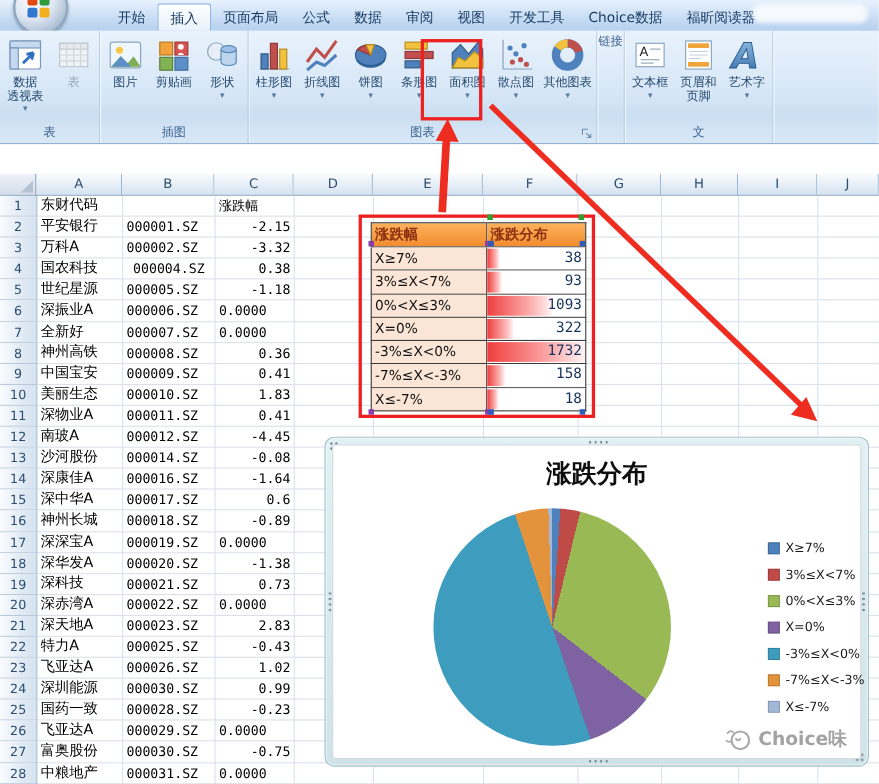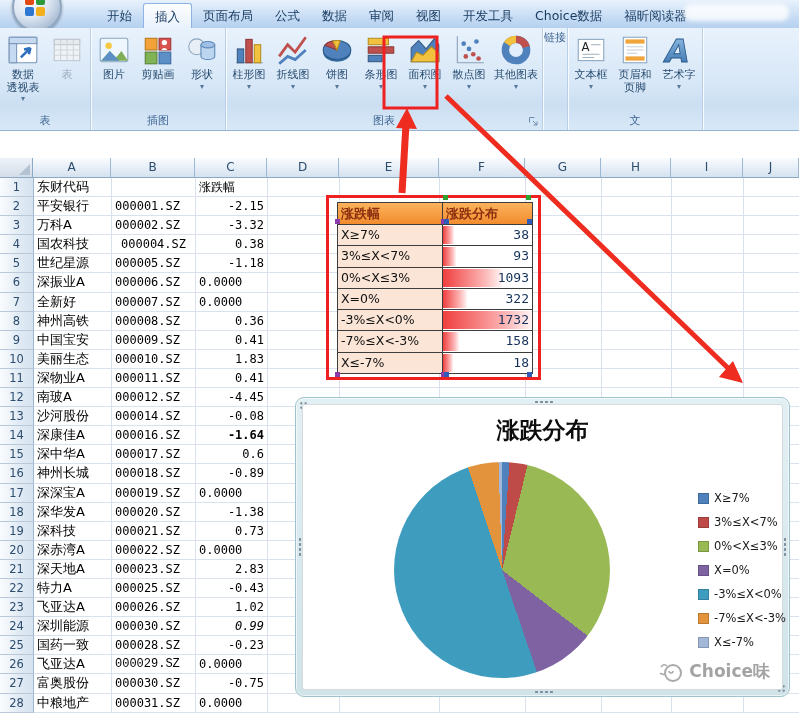--- a/index.html
+++ b/index.html
@@ -511,21 +511,21 @@
           <div class="cell" style="width: 86px;"></div>
           <div class="cell" style="width: 76px;"></div>
           <div class="cell" style="width: 70px;"></div>
           <div class="cell" style="width: 72px;"></div>
           <div class="cell" style="width: 56px;"></div>
         </div>
         <div class="srow">
           <div class="rowh">14</div>
           <div class="cell" style="width: 78px;">深康佳A</div>
           <div class="cell code" style="width: 84px;">000016.SZ</div>
-          <div class="cell val num" style="width: 72px; font-weight: bold;">-1.64</div>
+          <div class="cell val num" style="width: 72px;">-1.64</div>
           <div class="cell" style="width: 72px;"></div>
           <div class="cell" style="width: 100px;"></div>
           <div class="cell" style="width: 86px;"></div>
           <div class="cell" style="width: 76px;"></div>
           <div class="cell" style="width: 70px;"></div>
           <div class="cell" style="width: 72px;"></div>
           <div class="cell" style="width: 56px;"></div>
         </div>
         <div class="srow">
           <div class="rowh">15</div>
@@ -641,21 +641,21 @@
           <div class="cell" style="width: 86px;"></div>
           <div class="cell" style="width: 76px;"></div>
           <div class="cell" style="width: 70px;"></div>
           <div class="cell" style="width: 72px;"></div>
           <div class="cell" style="width: 56px;"></div>
         </div>
         <div class="srow">
           <div class="rowh">24</div>
           <div class="cell" style="width: 78px;">深圳能源</div>
           <div class="cell code" style="width: 84px;">000030.SZ</div>
-          <div class="cell val num" style="width: 72px; font-style: italic;">0.99</div>
+          <div class="cell val num" style="width: 72px;">0.99</div>
           <div class="cell" style="width: 72px;"></div>
           <div class="cell" style="width: 100px;"></div>
           <div class="cell" style="width: 86px;"></div>
           <div class="cell" style="width: 76px;"></div>
           <div class="cell" style="width: 70px;"></div>
           <div class="cell" style="width: 72px;"></div>
           <div class="cell" style="width: 56px;"></div>
         </div>
         <div class="srow">
           <div class="rowh">25</div>
@@ -666,21 +666,21 @@
           <div class="cell" style="width: 100px;"></div>
           <div class="cell" style="width: 86px;"></div>
           <div class="cell" style="width: 76px;"></div>
           <div class="cell" style="width: 70px;"></div>
           <div class="cell" style="width: 72px;"></div>
           <div class="cell" style="width: 56px;"></div>
         </div>
         <div class="srow">
           <div class="rowh">26</div>
           <div class="cell" style="width: 78px;">飞亚达A</div>
-          <div class="cell code" style="width: 84px; font-family: Liberation Mono, monospace;">000029.SZ</div>
+          <div class="cell code" style="width: 84px;">000029.SZ</div>
           <div class="cell val" style="width: 72px;">0.0000</div>
           <div class="cell" style="width: 72px;"></div>
           <div class="cell" style="width: 100px;"></div>
           <div class="cell" style="width: 86px;"></div>
           <div class="cell" style="width: 76px;"></div>
           <div class="cell" style="width: 70px;"></div>
           <div class="cell" style="width: 72px;"></div>
           <div class="cell" style="width: 56px;"></div>
         </div>
         <div class="srow">

